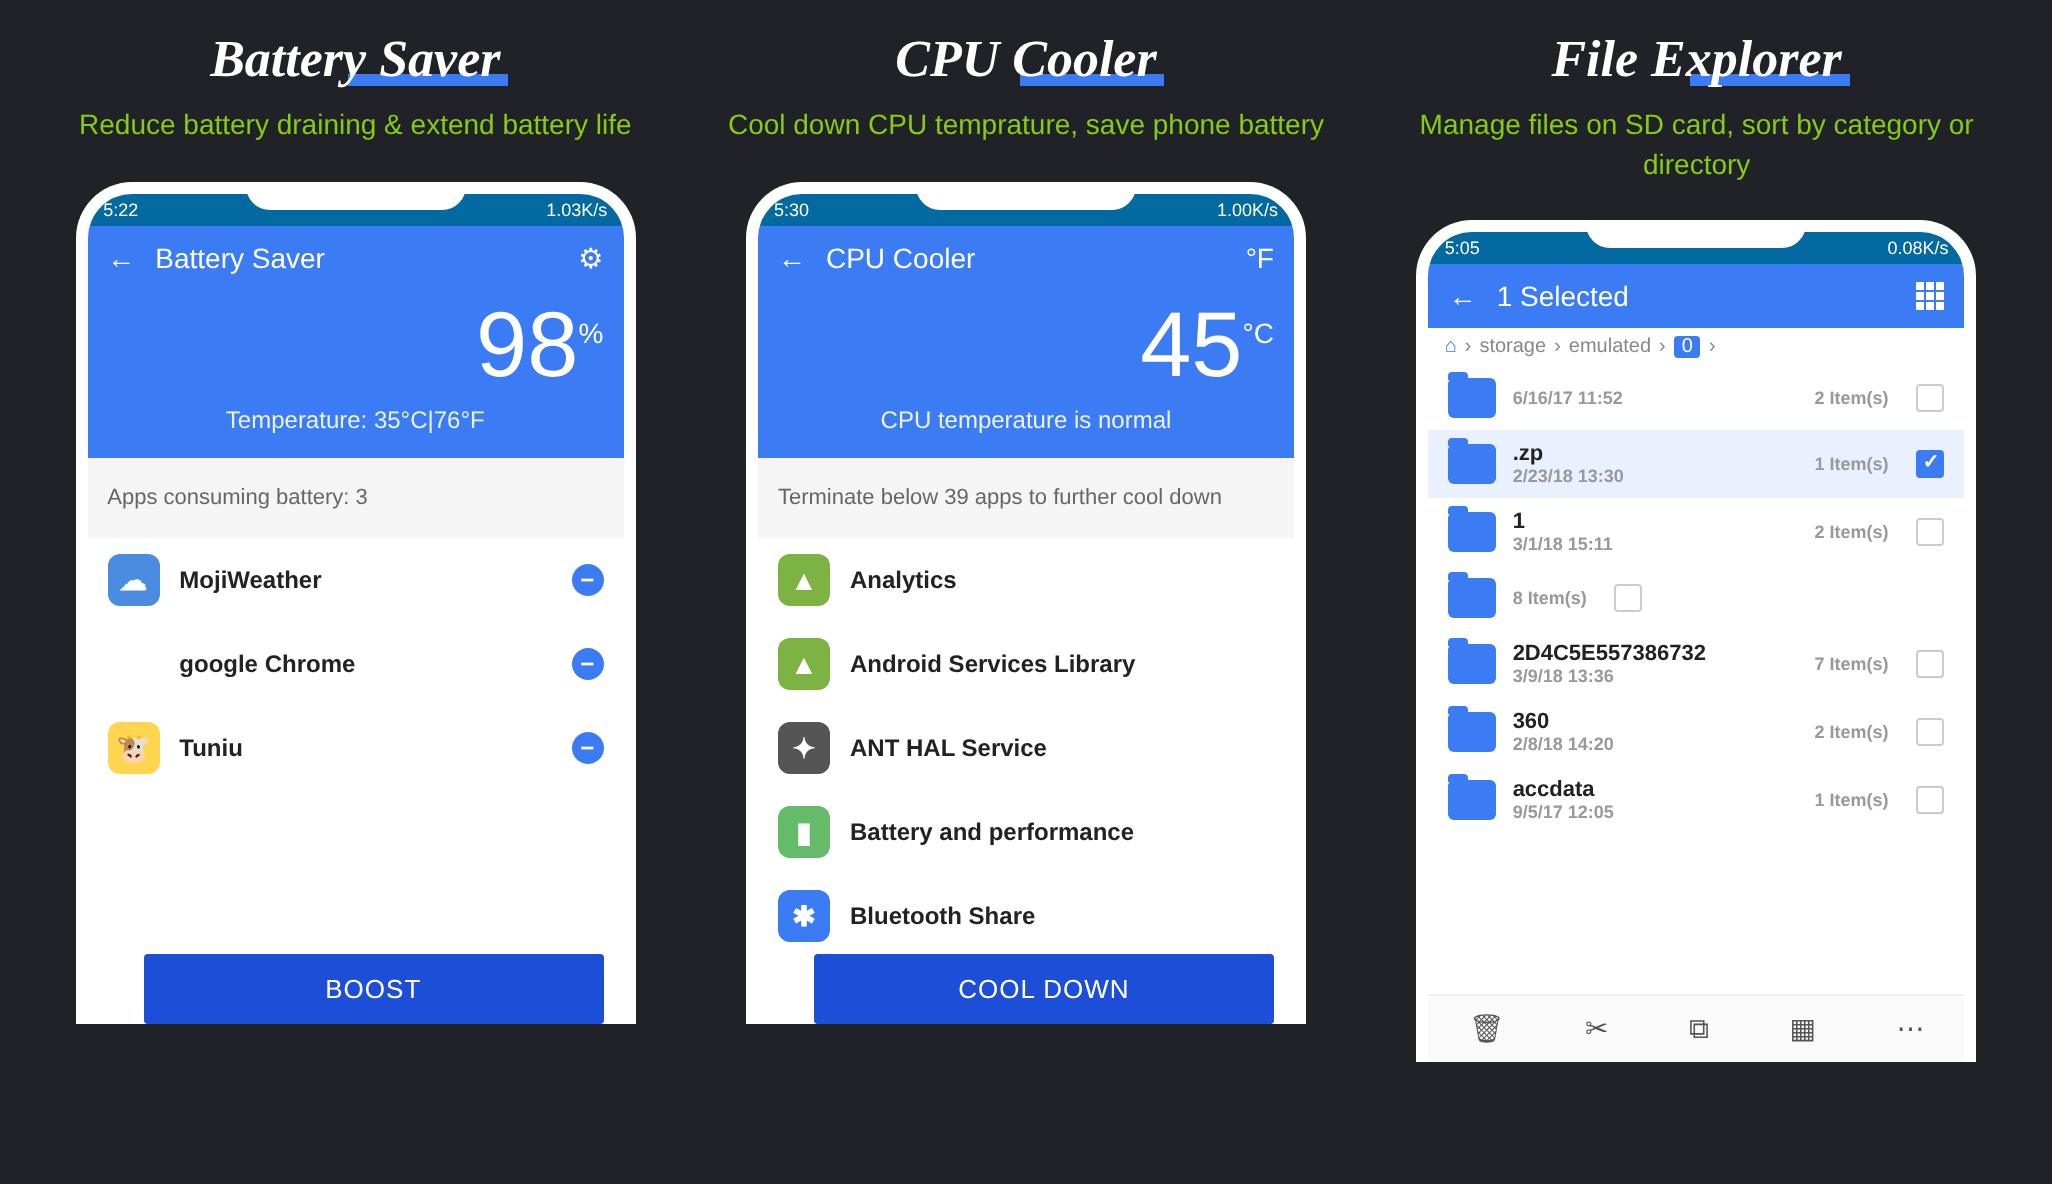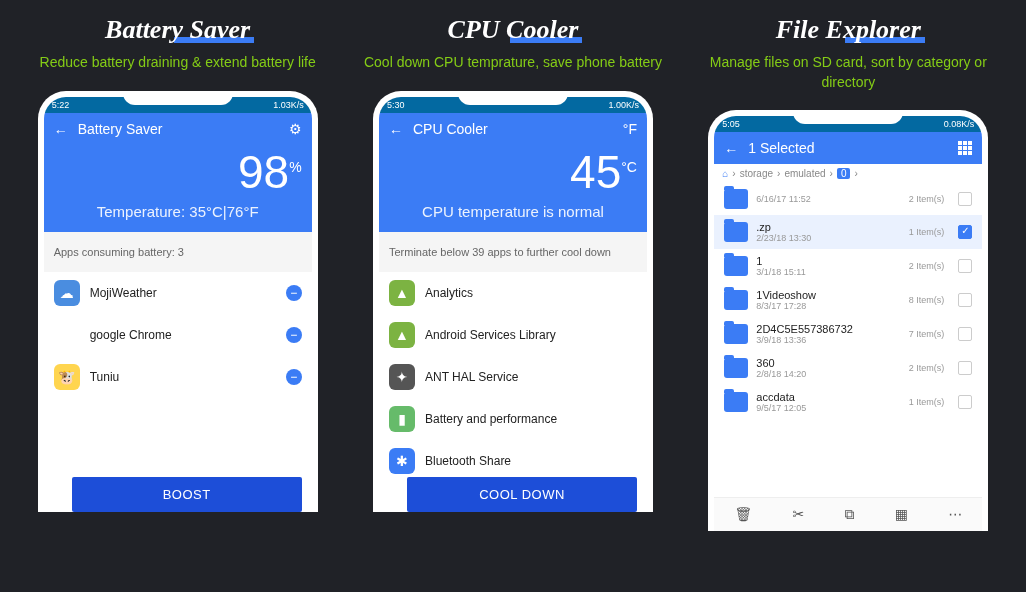--- a/index.html
+++ b/index.html
@@ -91,29 +91,29 @@
   font-size: 14px;
 }
 .hero-row .title { flex: 1; text-align: left; }
 .big {
   font-size: 46px;
   font-weight: 400;
   margin: 8px 0 4px;
   text-align: right;
 }
 .big sup { font-size: 14px; vertical-align: super; }
-.subhero { font-size: 15px; opacity: 0.9; text-align: center; }
+.subhero { font-size: 12px; opacity: 0.9; text-align: center; }
 .section-label {
   background: #f5f5f5;
   font-size: 11px;
   color: #666;
   text-align: left;
   padding: 14px 10px;
 }
-.list { background: #fff; }
+.list { background: #fff; font-weight: bold; }
 .row {
   display: flex;
   align-items: center;
   padding: 8px 10px;
   gap: 10px;
   font-size: 12px;
   color: #222;
 }
 .row .icon-box {
   width: 26px; height: 26px;
@@ -373,24 +373,20 @@
             <div class="folder"></div>
             <div class="meta">
               <div class="name">1</div>
               <div class="date">3/1/18 15:11</div>
             </div>
             <div class="count">2 Item(s)</div>
             <div class="check"></div>
           </div>
           <div class="frow">
             <div class="folder"></div>
-            <div class="meta">
-              <div class="name">1Videoshow</div>
-              <div class="date">8/3/17 17:28</div>
-            </div>
             <div class="count">8 Item(s)</div>
             <div class="check"></div>
           </div>
           <div class="frow">
             <div class="folder"></div>
             <div class="meta">
               <div class="name">2D4C5E557386732</div>
               <div class="date">3/9/18 13:36</div>
             </div>
             <div class="count">7 Item(s)</div>

